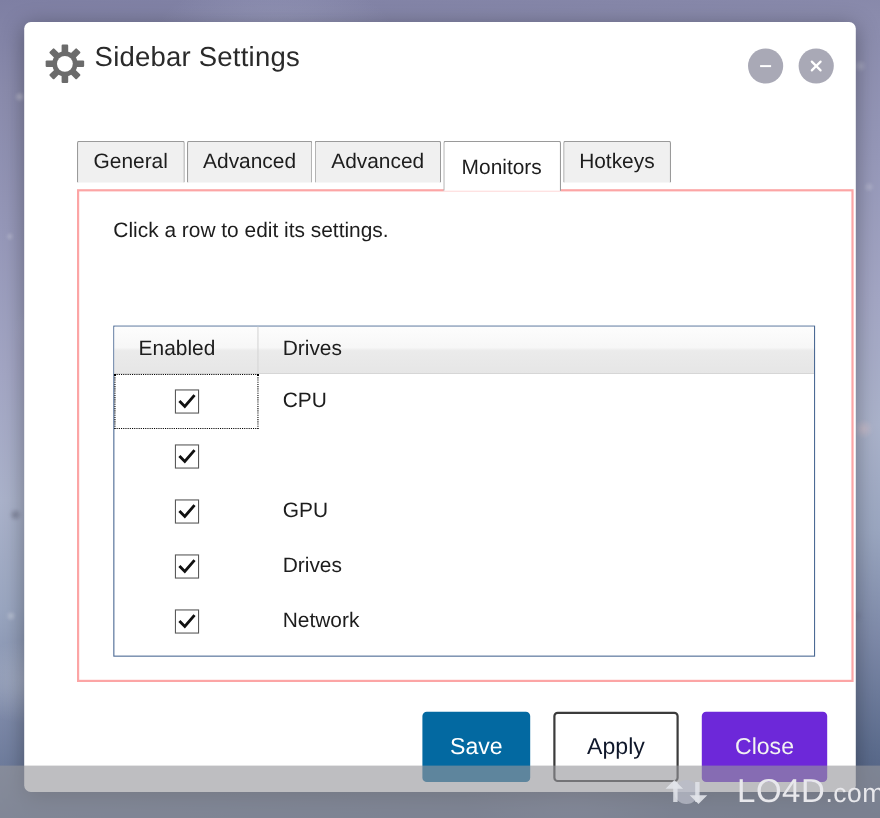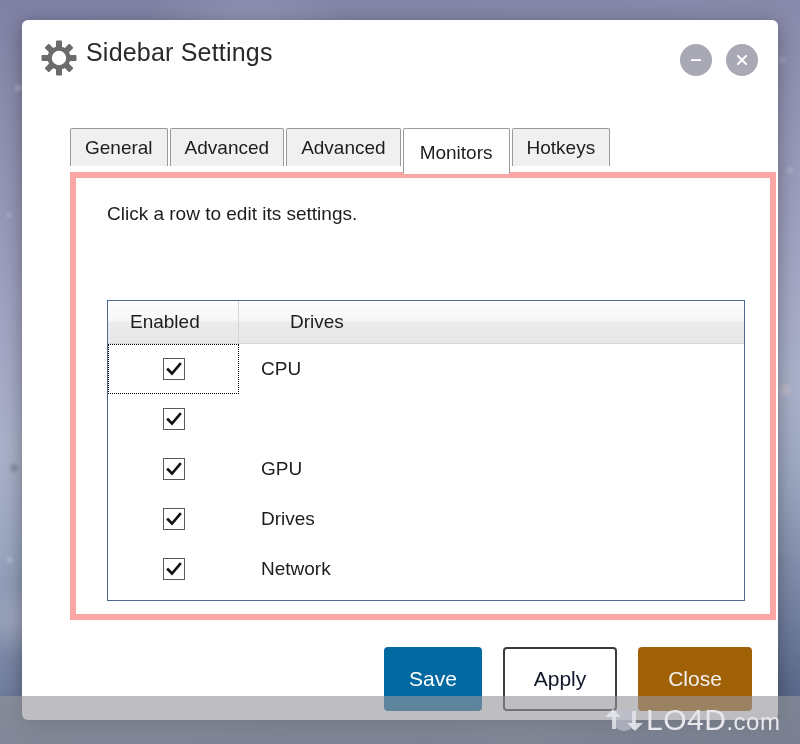--- a/index.html
+++ b/index.html
@@ -76,37 +76,36 @@
     border-radius:2px 2px 0 0;
   }
   .tab.active{
     background:#ffffff;border-color:#9a9a9a;
     padding:13px 16px 9px 16px;margin-bottom:-1px;position:relative;z-index:4;
     border-bottom:1px solid #ffffff;
   }
   
   #panel{
     position:absolute;left:48px;top:152px;width:706px;height:448px;
-    background:#ffffff;border:6px solid #fca5a5;box-sizing:border-box;z-index:2;
+    background:#ffffff;border:2px solid #fca5a5;box-sizing:border-box;z-index:2;
   }
   .hint{
     position:absolute;left:31px;font-size:19px;color:#1d1d1d;white-space:nowrap;
   }
   #hint-line-1{top:25px;}
   #hint-line-2{top:67px;}
   
   #monitors-table{
     position:absolute;left:31px;top:122px;width:638px;height:301px;
     border:1px solid #4c6a94;box-sizing:border-box;background:#ffffff;
   }
   #table-header{
     display:flex;height:42px;
     background:linear-gradient(to bottom,#fdfdfd 0%,#f7f7f7 45%,#ebebeb 52%,#e6e6e6 100%);
     border-bottom:1px solid #d6d6d6;
-    gap:29px;
   }
   .th{
     font-size:19px;color:#1d1d1d;display:flex;align-items:center;
     padding-left:22px;box-sizing:border-box;
   }
   #th-enabled{width:131px;border-right:1px solid #d6d6d6;}
   #th-monitor{flex:1;}
   .trow{display:flex;height:50px;align-items:center;}
   .cell-enabled{
     width:131px;height:50px;display:flex;align-items:center;justify-content:center;
@@ -125,26 +124,26 @@
   .checkbox svg{display:block;}
   
   #footer{position:absolute;left:0;top:627px;width:100%;height:70px;}
   .btn{
     position:absolute;top:0;height:64px;border-radius:4px;cursor:pointer;
     font-size:21px;display:flex;align-items:center;justify-content:center;
     box-sizing:border-box;font-family:inherit;
   }
   #save-button{left:362px;width:98px;background:#0369a1;color:#ffffff;border:none;}
   #apply-button{left:481px;width:114px;background:#ffffff;color:#0f172a;border:2px solid #3b3b3b;}
-  #close-footer-button{left:616px;width:114px;background:#a16207;color:#f2f2f2;border:none;}
+  #close-footer-button{left:616px;width:114px;background:#6d28d9;color:#f2f2f2;border:none;}
   
   #watermark{
     position:absolute;left:0;bottom:0;width:800px;height:48px;
     background:rgba(150,150,155,.62);
-    display:flex;align-items:center;padding-left:604px;box-sizing:border-box;
+    display:flex;align-items:center;padding-left:604px;box-sizing:border-box;gap:24px;
   }
   #watermark-logo{width:40px;height:34px;flex:none;}
   #watermark-text{
     font-size:30px;color:#e8e8ec;letter-spacing:.5px;margin-left:2px;
     font-family:"Liberation Sans","DejaVu Sans",sans-serif;line-height:1;
   }
   #watermark-text .dotcom{font-size:24px;}
 </style>
 </head>
 <body>

